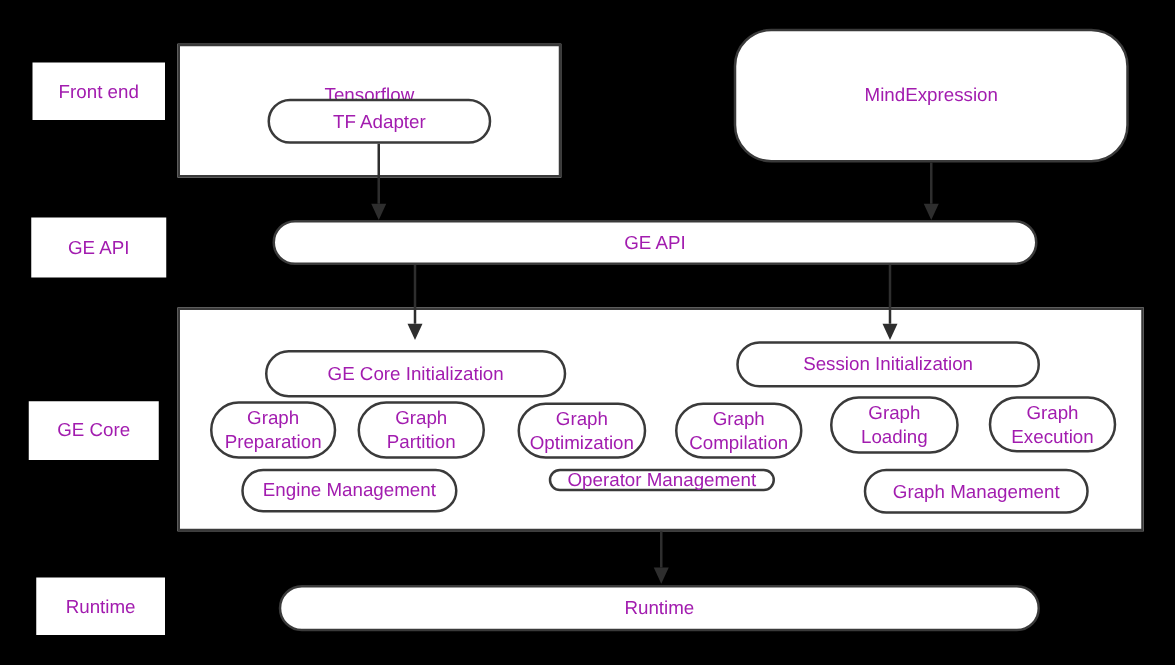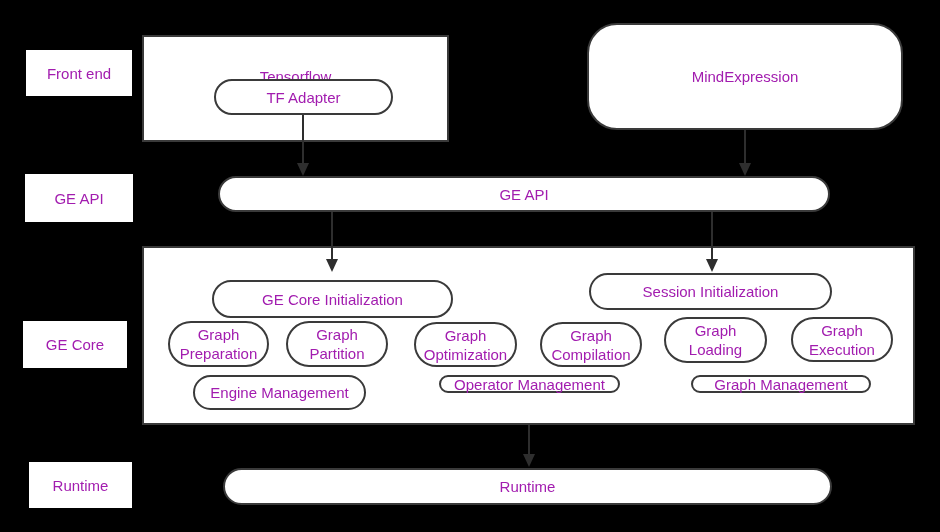--- a/index.html
+++ b/index.html
@@ -86,21 +86,21 @@
   #box-stage-0 { left: 168px; top: 321px; width: 101px; height: 46px; }
   #box-stage-1 { left: 286px; top: 321px; width: 102px; height: 46px; }
   #box-stage-2 { left: 414px; top: 322px; width: 103px; height: 45px; }
   #box-stage-3 { left: 540px; top: 322px; width: 102px; height: 45px; }
   #box-stage-4 { left: 664px; top: 317px; width: 103px; height: 46px; }
   #box-stage-5 { left: 791px; top: 317px; width: 102px; height: 45px; }
 
   
   #box-mgmt-0 { left: 193px; top: 375px; width: 173px; height: 35px; }
   #box-mgmt-1 { left: 439px; top: 375px; width: 181px; height: 18px; }
-  #box-mgmt-2 { left: 691px; top: 375px; width: 180px; height: 18px; }
+  #box-mgmt-2 { left: 691px; top: 375px; width: 180px; height: 36px; }
 
   
   #bar-runtime { left: 223px; top: 468px; width: 609px; height: 37px; }
 
   
   #arrow-tf          { left: 297px; top: 115px; height: 61px; }
   #arrow-me          { left: 739px; top: 130px; height: 46px; }
   #arrow-geapi-left  { left: 326px; top: 212px; height: 60px; }
   #arrow-geapi-right { left: 706px; top: 212px; height: 60px; }
   #arrow-runtime     { left: 523px; top: 425px; height: 42px; }

